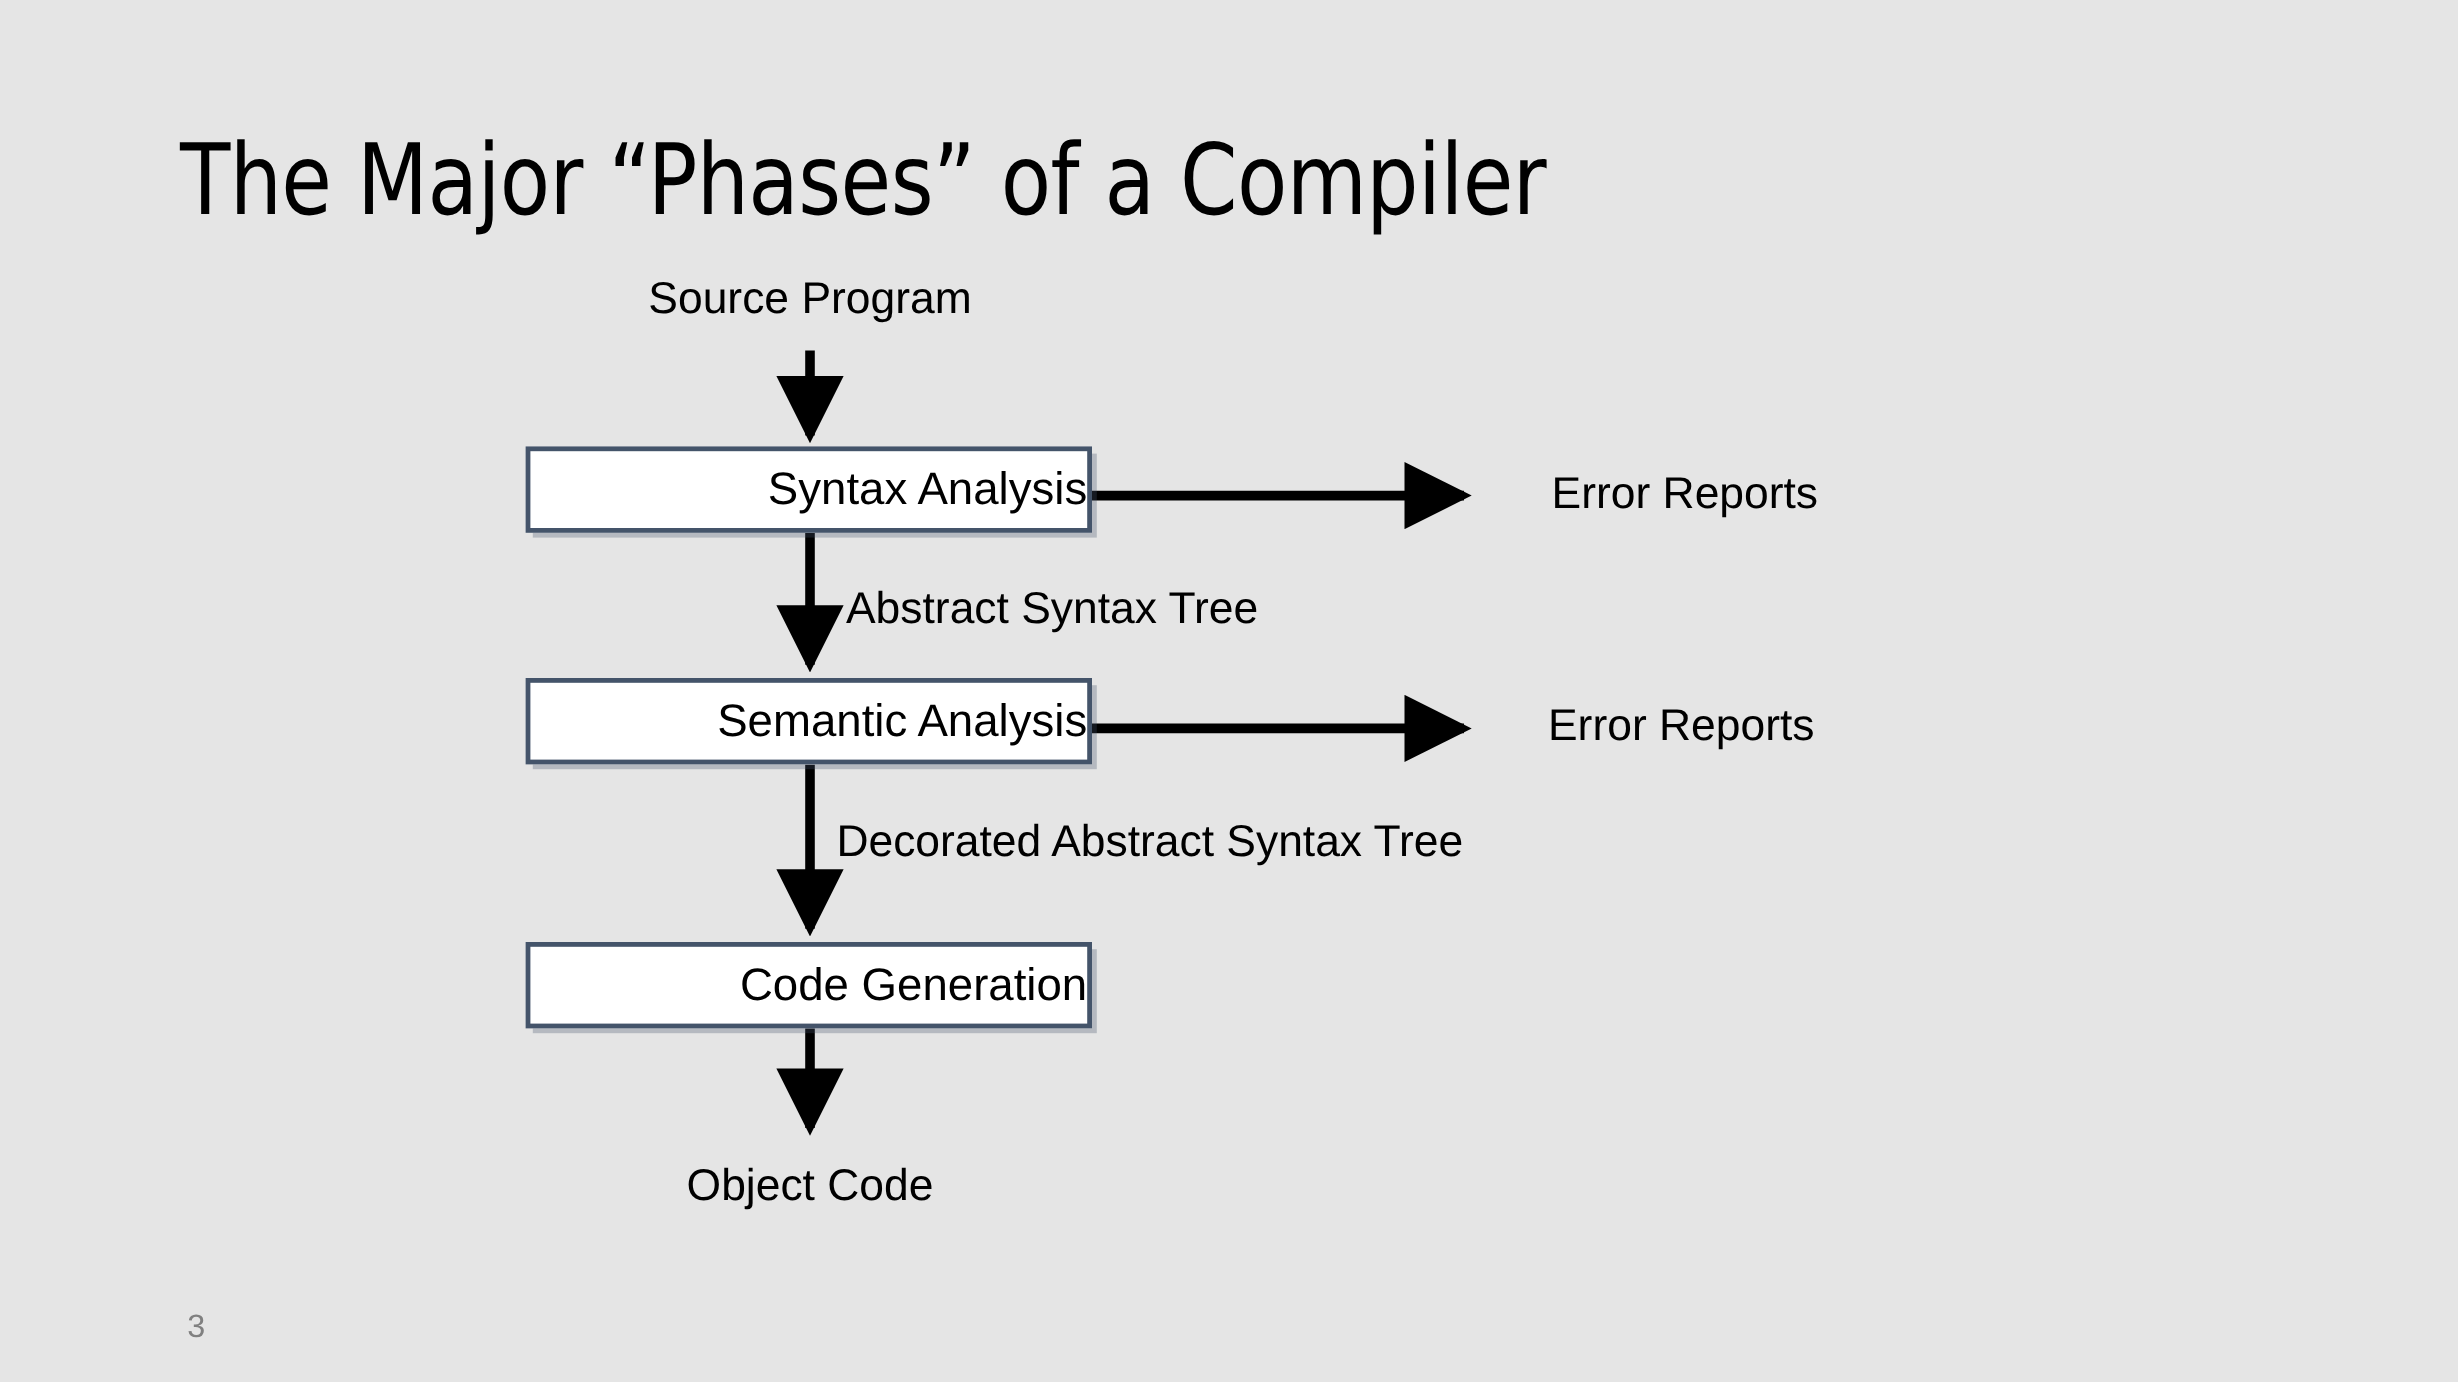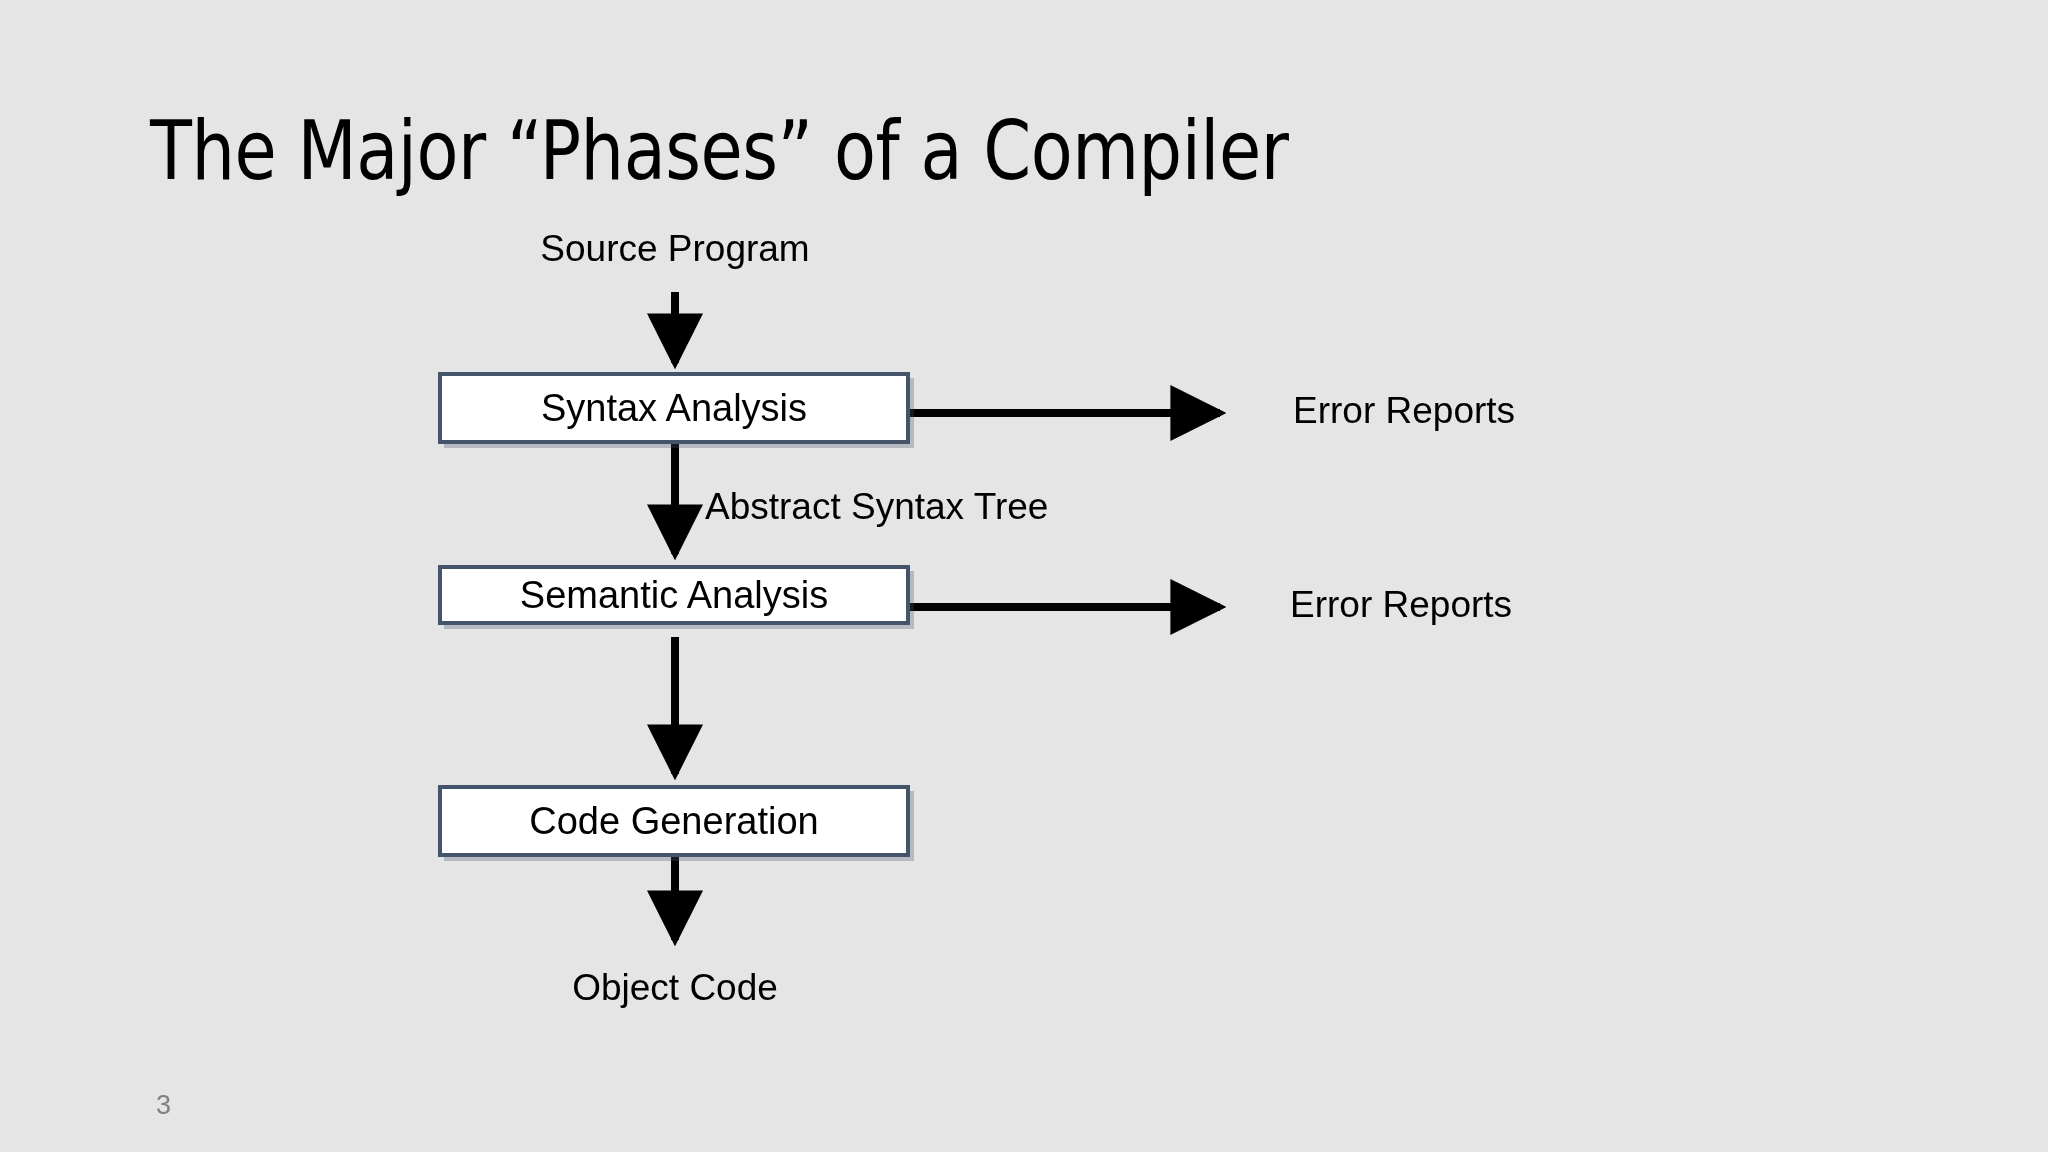--- a/index.html
+++ b/index.html
@@ -54,21 +54,21 @@
 
   
   .process-box {
     position: absolute;
     box-sizing: border-box;
     background: #ffffff;
     border: 4px solid #44546a;
     box-shadow: 5px 5px 0px -1px rgba(68, 84, 106, 0.30);
     display: flex;
     align-items: center;
-    justify-content: center;
+    justify-content: flex-end;
   }
   .process-box .box-label {
     font-family: "Liberation Sans", "DejaVu Sans", sans-serif;
     font-size: 38px;
     font-weight: 400;
     color: #000000;
     white-space: nowrap;
     line-height: 1;
   }
 
@@ -123,26 +123,27 @@
   <div class="label centered" style="left: 675px; top: 228px;">Source Program</div>
 
   <div class="process-box" style="left: 438px; top: 372px; width: 472px; height: 72px;">
     <span class="box-label">Syntax Analysis</span>
   </div>
 
   <div class="label" style="left: 1293px; top: 390px;">Error Reports</div>
 
   <div class="label" style="left: 705px; top: 486px;">Abstract Syntax Tree</div>
 
-  <div class="process-box" style="left: 438px; top: 565px; width: 472px; height: 60px;">
+  <div class="process-box" style="left: 438px; top: 565px; width: 472px; height: 72px;">
     <span class="box-label">Semantic Analysis</span>
   </div>
 
   <div class="label" style="left: 1290px; top: 584px;">Error Reports</div>
 
+  <div class="label" style="left: 697px; top: 680px;">Decorated Abstract Syntax Tree</div>
 
   <div class="process-box" style="left: 438px; top: 785px; width: 472px; height: 72px;">
     <span class="box-label">Code Generation</span>
   </div>
 
   <div class="label centered" style="left: 675px; top: 955px; margin-top: 12px;">Object Code</div>
 
   <div id="slide-number">3</div>
 
 </div>

